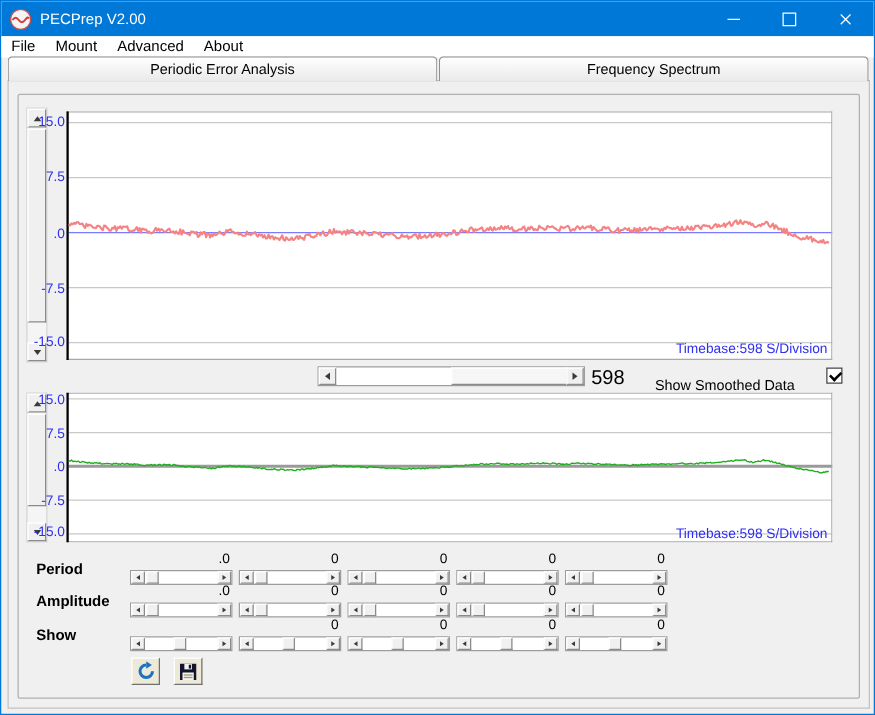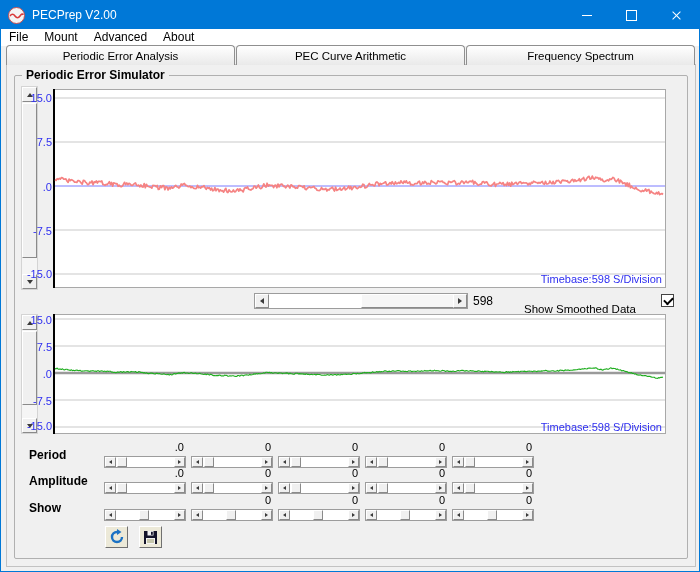--- a/index.html
+++ b/index.html
@@ -36,21 +36,21 @@
   .tri-down{width:0;height:0;border-left:3px solid transparent;border-right:3px solid transparent;border-top:4px solid #3a3a3a;}
   .tri-left{width:0;height:0;border-top:3px solid transparent;border-bottom:3px solid transparent;border-right:4px solid #3a3a3a;}
   .tri-right{width:0;height:0;border-top:3px solid transparent;border-bottom:3px solid transparent;border-left:4px solid #3a3a3a;}
   .hscroll{position:absolute;height:16px;background:#fff;border:1px solid #9c9c9c;box-sizing:border-box;}
   .hsb-btn{position:absolute;top:0;width:14px;height:14px;background:#f0f0f0;border:1px solid;border-color:#ffffff #8a8a8a #8a8a8a #ffffff;box-sizing:border-box;display:flex;align-items:center;justify-content:center;}
   .hsb-thumb{position:absolute;top:0;height:14px;background:#f6f6f6;border:1px solid;border-color:#ffffff #8a8a8a #8a8a8a #ffffff;box-sizing:border-box;}
   
   .chart-surface{position:absolute;background:#fff;}
   .ylabel{position:absolute;left:20px;width:31px;text-align:right;font-size:11px;color:#2e2ef0;}
   .timebase{position:absolute;left:52px;width:609px;text-align:right;font-size:11px;color:#2e2ef0;}
-  .scroll-value{position:absolute;font-size:12px;color:#000;}
+  .scroll-value{position:absolute;font-size:16px;color:#000;}
   .smooth-label{position:absolute;font-size:11.5px;color:#000;}
   .checkbox{position:absolute;width:13px;height:13px;background:#fff;border:1px solid #444;box-sizing:border-box;}
   .checkbox .tick{position:absolute;left:2px;top:2px;width:7px;height:4px;border-left:2px solid #000;border-bottom:2px solid #000;transform:rotate(-45deg);}
   
   .slider-row-label{position:absolute;left:28px;font-size:12px;font-weight:bold;color:#000;}
   .slider-value{position:absolute;width:80px;text-align:right;font-size:11px;color:#000;}
   .mini-slider{position:absolute;width:82px;height:12px;background:#fff;border:1px solid #9c9c9c;box-sizing:border-box;}
   .ms-btn{position:absolute;top:0;width:11px;height:10px;background:#f0f0f0;border:1px solid;border-color:#ffffff #8a8a8a #8a8a8a #ffffff;box-sizing:border-box;display:flex;align-items:center;justify-content:center;}
   .ms-thumb{position:absolute;top:0;width:10px;height:10px;background:#f0f0f0;border:1px solid;border-color:#ffffff #8a8a8a #8a8a8a #ffffff;box-sizing:border-box;}
   .ms-tri-l{width:0;height:0;border-top:2px solid transparent;border-bottom:2px solid transparent;border-right:3px solid #3a3a3a;}
@@ -84,28 +84,26 @@
 
   <div class="menubar">
     <span class="menu-item">File</span>
     <span class="menu-item">Mount</span>
     <span class="menu-item">Advanced</span>
     <span class="menu-item">About</span>
   </div>
 
   <div class="tabstrip">
     <div class="tab">Periodic Error Analysis</div>
-    <div class="tab">PEC Curve Arithmetic</div>
     <div class="tab">Frequency Spectrum</div>
   </div>
 
   <div class="panel"></div>
 
   <div class="groupbox"></div>
-  <div class="groupbox-label">Periodic Error Simulator</div>
 
   <div class="vscroll" style="left:20px;top:85px;height:204px;">
     <div class="sb-btn" style="top:0;">
         <div class="tri-up"></div>
       </div>
     <div class="sb-thumb" style="top:16px;height:155px;"></div>
     <div class="sb-btn" style="top:187px;">
         <div class="tri-down"></div>
       </div>
   </div>

